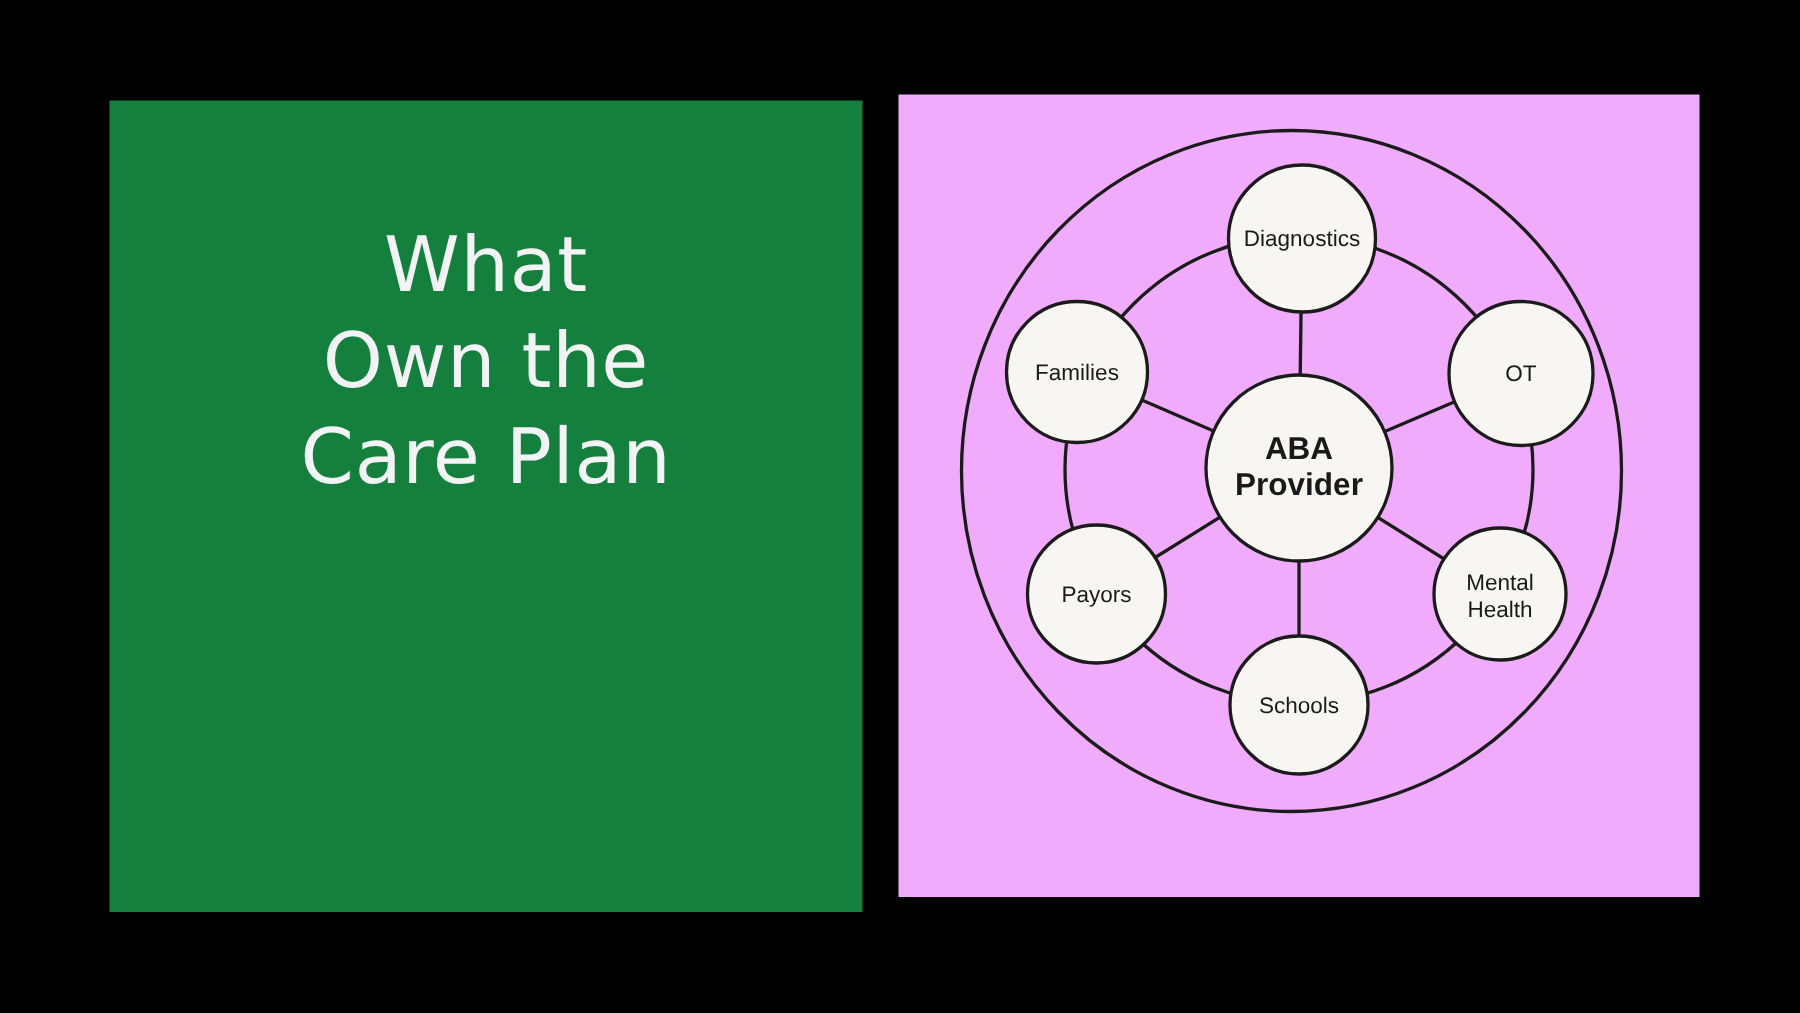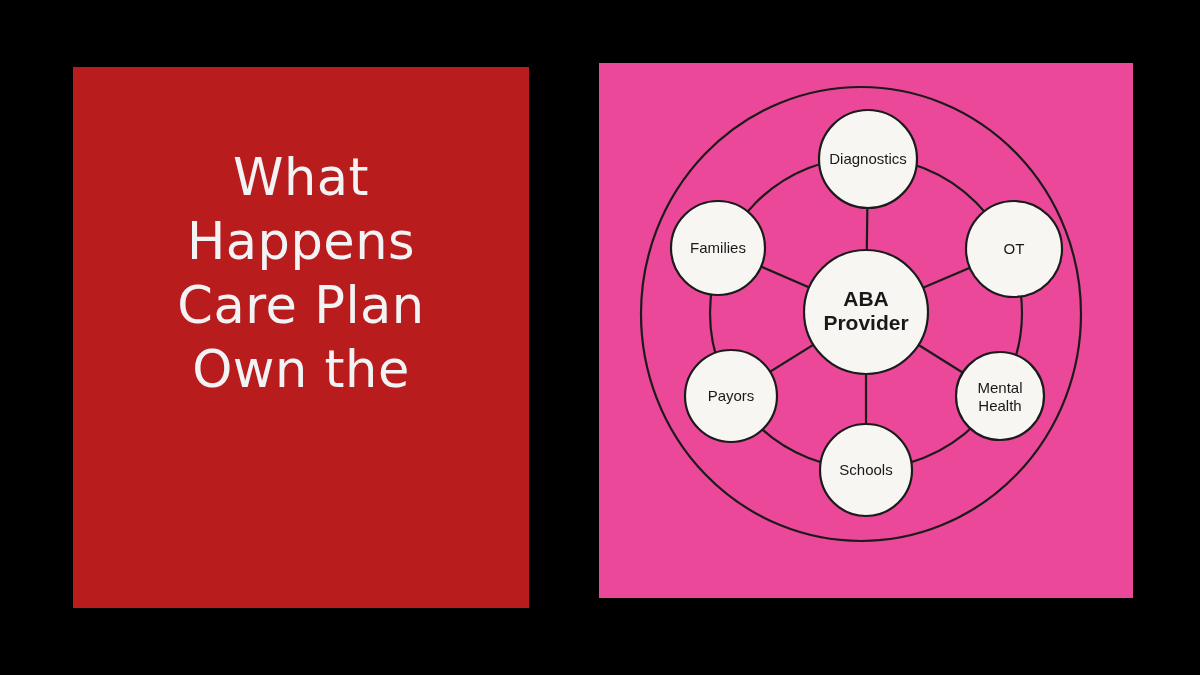--- a/index.html
+++ b/index.html
@@ -15,42 +15,42 @@
     position: absolute;
     inset: 0;
     width: 1200px;
     height: 675px;
     background: #000000;
   }
   .left-panel {
     position: absolute;
     left: 73px;
     top: 67px;
-    width: 456px;
+    width: 502px;
     height: 541px;
-    background: #b91c1c;
+    background: #15803d;
   }
   .slide-title {
     width: 100%;
     padding-top: 79px;
     text-align: center;
     font-family: "DejaVu Sans", sans-serif;
     font-weight: 400;
     font-size: 51px;
     line-height: 64px;
     color: #f1f3f5;
     letter-spacing: 0.5px;
   }
   .right-panel {
     position: absolute;
     left: 599px;
     top: 63px;
     width: 534px;
     height: 535px;
-    background: #ec4899;
+    background: #f0abfc;
   }
   .diagram-svg {
     display: block;
     width: 534px;
     height: 535px;
   }
   .diagram-svg text {
     font-family: "Liberation Sans", sans-serif;
     fill: #191919;
   }
@@ -64,23 +64,22 @@
   }
 </style>
 </head>
 <body>
 
 <div class="stage">
 
   <div class="left-panel">
     <div class="slide-title">
       <div>What</div>
-      <div>Happens</div>
+      <div>Own the</div>
       <div>Care Plan</div>
-      <div>Own the</div>
     </div>
   </div>
 
   <div class="right-panel">
     <svg class="diagram-svg" viewBox="0 0 534 535">
 
       <ellipse cx="262" cy="251" rx="220" ry="227" fill="none" stroke="#1b1b1b" stroke-width="2.2"></ellipse>
 
       <circle cx="267" cy="250" r="156" fill="none" stroke="#1b1b1b" stroke-width="2.2"></circle>
 

